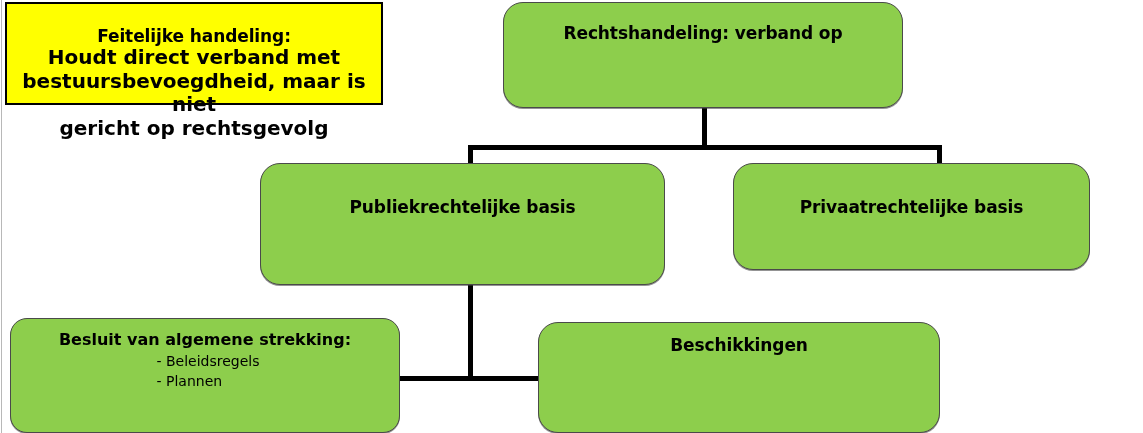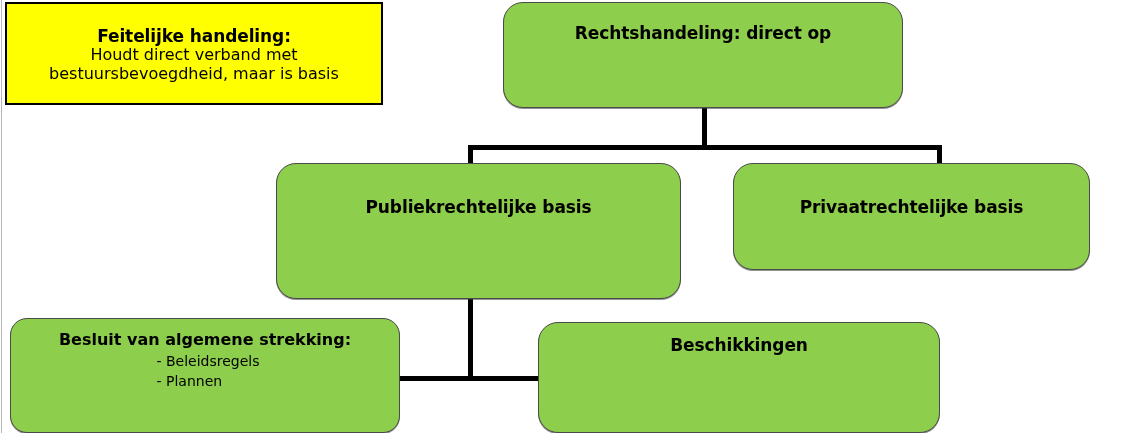--- a/index.html
+++ b/index.html
@@ -60,22 +60,22 @@
   .title {
     font-weight: bold;
     font-size: 17px;
     letter-spacing: -0.1px;
   }
   .title-sm {
     font-weight: bold;
     font-size: 16px;
   }
   .subtext {
-    font-weight: normal;
-    font-size: 16px;
+    font-weight: bold;
+    font-size: 20px;
   }
 
   
   .bullets {
     margin: 2px 0 0 0;
     padding: 0;
     list-style: none;
     text-align: left;
     display: inline-block;
     font-size: 14px;
@@ -108,31 +108,32 @@
   <div class="conn" style="left:937px; top:145px; width:5px; height:22px;"></div>
 
   <div class="conn" style="left:468px; top:268px; width:5px; height:113px;"></div>
 
   <div class="conn" style="left:398px; top:376px; width:143px; height:5px;"></div>
 
   <div class="node node-yellow" style="left:5px; top:2px; width:378px; height:103px;">
     <div class="node-inner" style="padding-top:22px;">
       <div class="title">Feitelijke handeling:</div>
       <div class="subtext">Houdt direct verband met</div>
-      <div class="subtext">bestuursbevoegdheid, maar is basis</div>
+      <div class="subtext">bestuursbevoegdheid, maar is niet</div>
+      <div class="subtext">gericht op rechtsgevolg</div>
     </div>
   </div>
 
   <div class="node node-green" style="left:503px; top:2px; width:400px; height:106px;">
     <div class="node-inner" style="padding-top:20px;">
-      <div class="title">Rechtshandeling: direct op</div>
+      <div class="title">Rechtshandeling: verband op</div>
     </div>
   </div>
 
-  <div class="node node-green" style="left:276px; top:163px; width:405px; height:136px;">
+  <div class="node node-green" style="left:260px; top:163px; width:405px; height:122px;">
     <div class="node-inner" style="padding-top:33px;">
       <div class="title">Publiekrechtelijke basis</div>
     </div>
   </div>
 
   <div class="node node-green" style="left:733px; top:163px; width:357px; height:107px;">
     <div class="node-inner" style="padding-top:33px;">
       <div class="title">Privaatrechtelijke basis</div>
     </div>
   </div>

